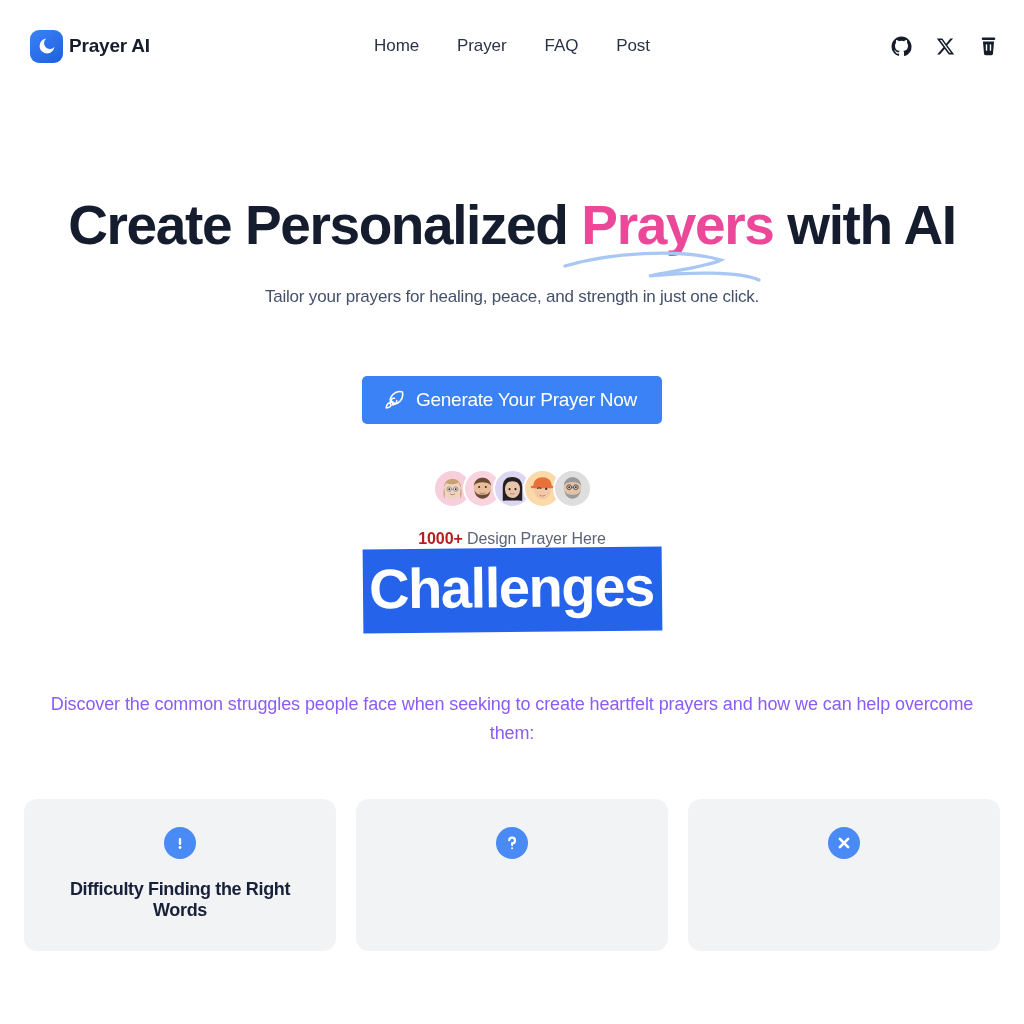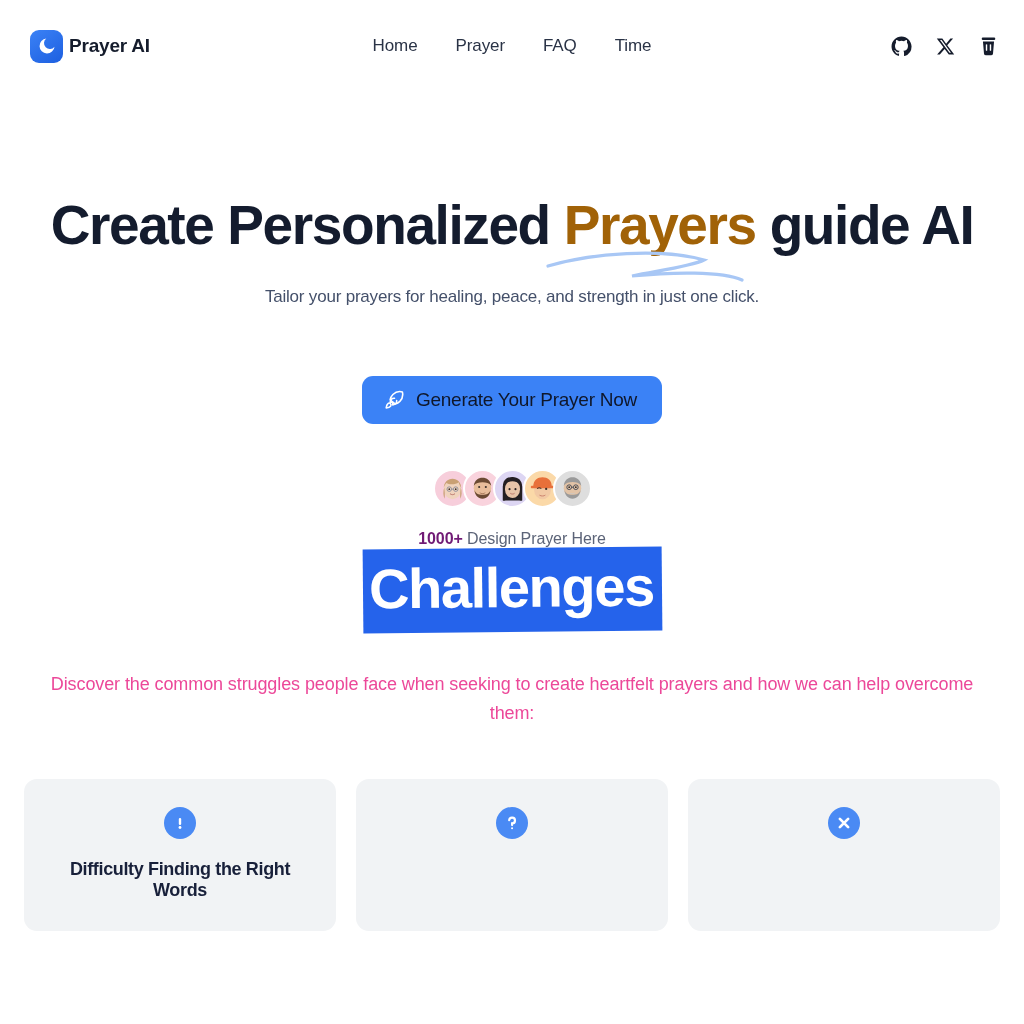--- a/index.html
+++ b/index.html
@@ -94,21 +94,21 @@
     font-size: 55px;
     line-height: 1.06;
     font-weight: bold;
     letter-spacing: -1.4px;
     color: #141c2e;
     position: relative;
     display: inline-block;
   }
 
   .hl-word {
-    color: #a16207;
+    color: #ec4899;
     position: relative;
     display: inline-block;
   }
 
   .hl-underline {
     position: absolute;
     left: -22px;
     bottom: -36px;
     width: 205px;
     height: 44px;
@@ -127,23 +127,23 @@
     margin-top: 66px;
     display: flex;
     justify-content: center;
   }
 
   .cta-button {
     display: inline-flex;
     align-items: center;
     gap: 11px;
     background: #3b82f6;
-    color: #0f172a;
+    color: #ffffff;
     border: none;
-    border-radius: 11px;
+    border-radius: 5px;
     padding: 13px 25px 13px 22px;
     font-size: 19px;
     font-family: "Liberation Sans", sans-serif;
     letter-spacing: -0.25px;
     cursor: pointer;
     white-space: nowrap;
   }
   .cta-button svg { display: block; }
 
   
@@ -170,21 +170,21 @@
   .avatar svg { display: block; }
 
   .social-proof {
     margin-top: 22px;
     text-align: center;
     font-size: 16px;
     color: #5c6478;
     letter-spacing: -0.1px;
   }
   .social-proof .count {
-    color: #701a75;
+    color: #b91c1c;
     font-weight: bold;
     margin-top: 42px;
   }
 
   
   .section-head {
     text-align: center;
   }
 
   .section-title-box {
@@ -193,26 +193,26 @@
     color: #ffffff;
     font-size: 56px;
     font-weight: bold;
     letter-spacing: -1.4px;
     line-height: 1.0;
     padding: 12px 8px 16px 6px;
     transform: rotate(-0.55deg);
   }
 
   .section-desc {
-    margin: 38px auto 0;
+    margin: 58px auto 0;
     max-width: 950px;
     text-align: center;
     font-size: 18px;
     line-height: 1.58;
-    color: #ec4899;
+    color: #8b5cf6;
     letter-spacing: -0.1px;
   }
 
   
   .cards {
     margin-top: 52px;
     padding: 0 24px;
     display: grid;
     grid-template-columns: repeat(3, 1fr);
     gap: 20px;
@@ -257,21 +257,21 @@
         <path d="M21 12.8A9 9 0 1 1 11.2 3a7 7 0 1 0 9.8 9.8z"></path>
       </svg>
     </span>
     <span class="brand-name">Prayer AI</span>
   </div>
 
   <nav class="nav">
     <a class="nav-link" href="#">Home</a>
     <a class="nav-link" href="#">Prayer</a>
     <a class="nav-link" href="#">FAQ</a>
-    <a class="nav-link" href="#">Time</a>
+    <a class="nav-link" href="#">Post</a>
   </nav>
 
   <div class="socials">
     <a class="social-icon" href="#">
       <svg width="21" height="21" viewBox="0 0 24 24" fill="currentColor">
         <path d="M12 .5C5.7.5.6 5.6.6 11.9c0 5 3.3 9.3 7.8 10.8.6.1.8-.2.8-.6v-2c-3.2.7-3.9-1.5-3.9-1.5-.5-1.3-1.3-1.7-1.3-1.7-1-.7.1-.7.1-.7 1.1.1 1.7 1.2 1.7 1.2 1 1.8 2.7 1.3 3.4 1 .1-.8.4-1.3.7-1.6-2.6-.3-5.3-1.3-5.3-5.8 0-1.3.5-2.3 1.2-3.2-.1-.3-.5-1.5.1-3.1 0 0 1-.3 3.2 1.2a11 11 0 0 1 5.8 0c2.2-1.5 3.2-1.2 3.2-1.2.6 1.6.2 2.8.1 3.1.8.9 1.2 1.9 1.2 3.2 0 4.5-2.7 5.5-5.3 5.8.4.4.8 1.1.8 2.2v3.3c0 .4.2.7.8.6a11.4 11.4 0 0 0 7.8-10.8C23.4 5.6 18.3.5 12 .5z"></path>
       </svg>
     </a>
     <a class="social-icon" href="#">
       <svg width="19" height="19" viewBox="0 0 24 24" fill="currentColor">
@@ -287,21 +287,21 @@
       </svg>
     </a>
   </div>
 </div>
 
 <div class="hero">
 
   <h1 class="hero-title">
     <span>Create Personalized </span><span class="hl-word"><span>Prayers</span><svg class="hl-underline" viewBox="0 0 205 44" fill="none">
         <path d="M6 20 C50 7, 120 2, 162 14 C150 20, 120 24, 90 30 C130 26, 180 25, 200 34" stroke="#a8c7f5" stroke-width="3.2" stroke-linecap="round" fill="none"></path>
-      </svg></span><span> guide AI</span>
+      </svg></span><span> with AI</span>
   </h1>
 
   <p class="hero-sub">
     <span>Tailor your prayers for healing, peace, and strength in just one click.</span><br>
   </p>
 
   <div class="cta-wrap">
     <button class="cta-button">
       <span>
         <svg width="21" height="21" viewBox="0 0 24 24" fill="none" stroke="#ffffff" stroke-width="1.8" stroke-linecap="round" stroke-linejoin="round">

